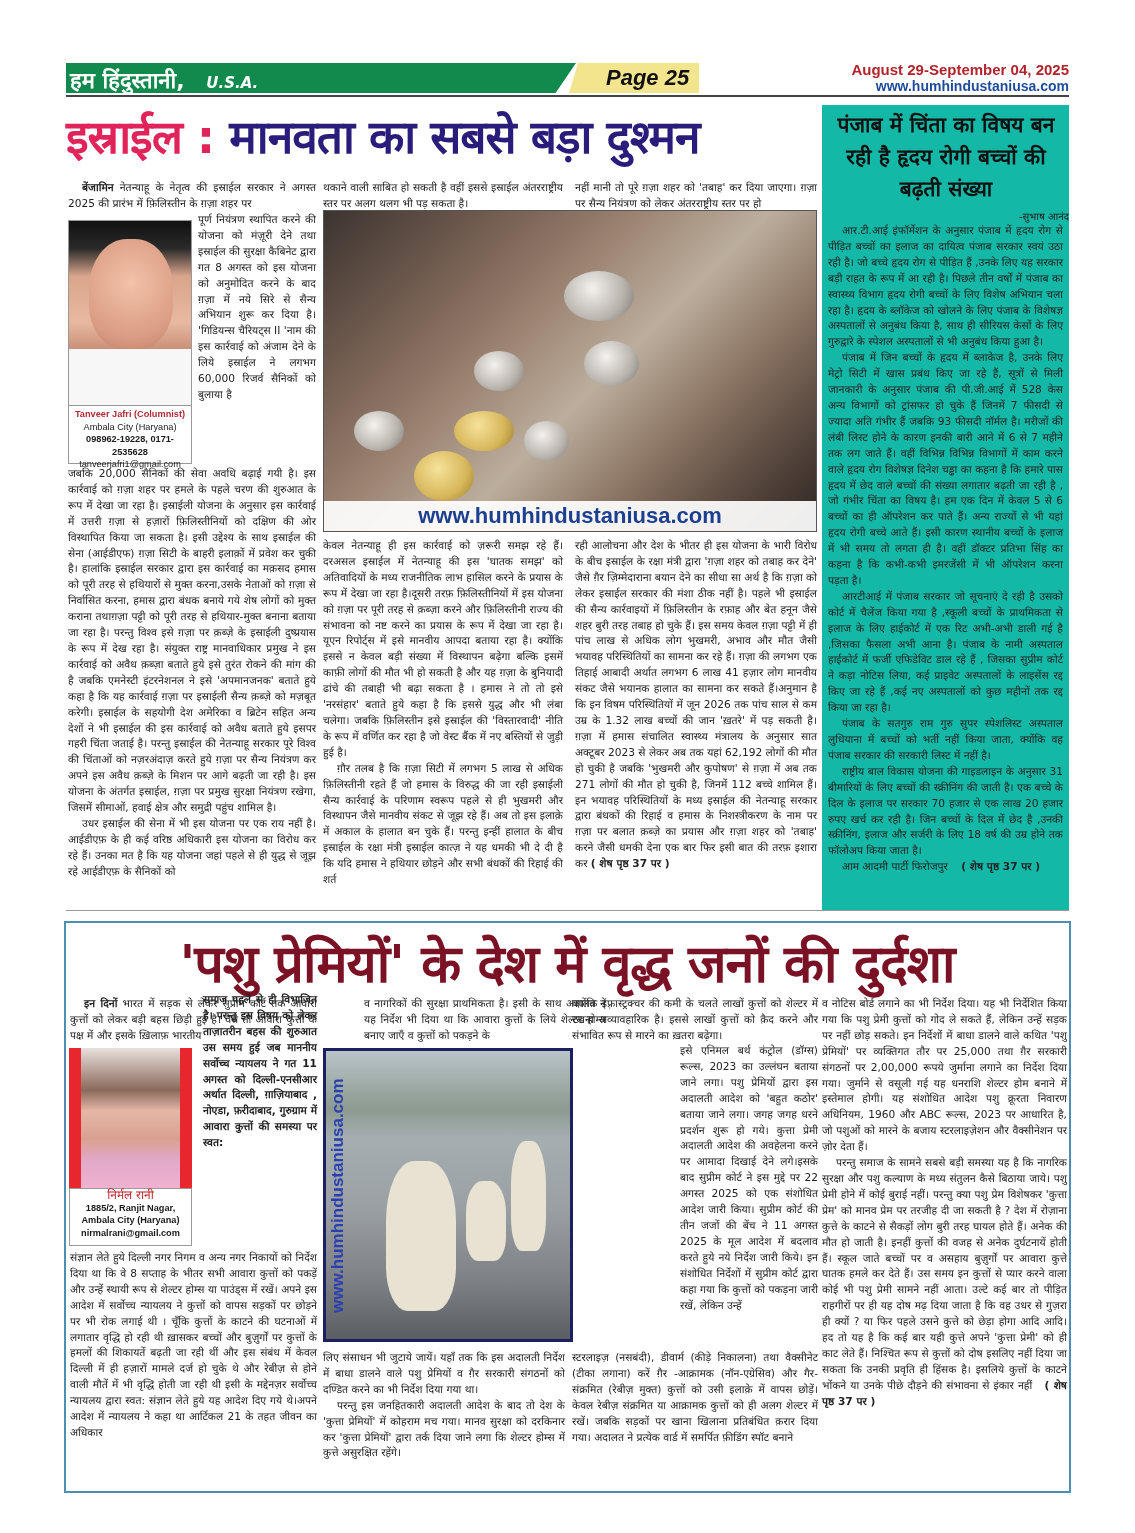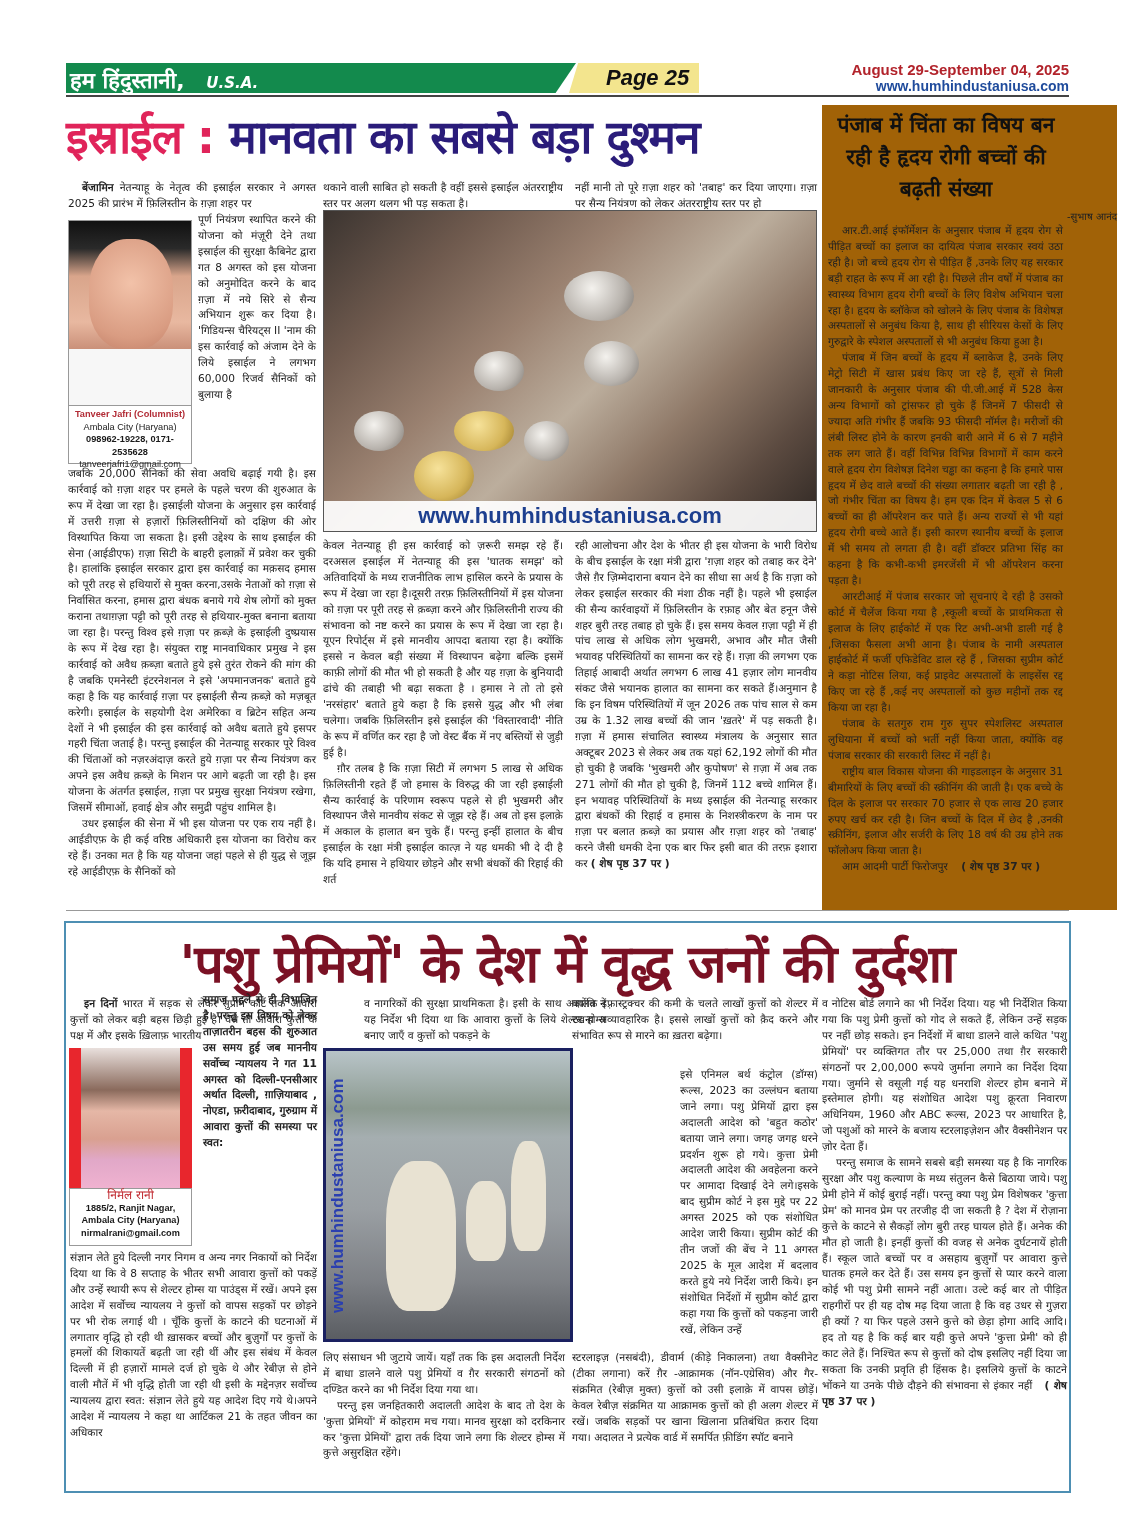--- a/index.html
+++ b/index.html
@@ -25,21 +25,21 @@
 #photo1{left:68px;top:220px;width:124px;height:186px;background:linear-gradient(180deg,#111 0%,#2a2a2a 15%,#d9a58b 30%,#e8b8a0 55%,#c98f78 70%,#f4f4f4 72%,#fff 100%);border:1px solid #999}
 #photo1 .face{position:absolute;left:20px;top:18px;width:84px;height:110px;border-radius:45% 45% 40% 40%;background:radial-gradient(circle at 50% 40%,#f2c2a9,#d99c82 70%,#c28068)}
 #photo1 .shirt{position:absolute;left:0;bottom:0;width:100%;height:56px;background:#f7f7f7}
 #cap1{left:68px;top:406px;width:124px;height:58px;border:1px solid #999;border-top:none;text-align:center;font-family:"Liberation Sans",sans-serif;font-size:9.2px;line-height:12.5px;padding-top:2px}
 #cap1 .nm{color:#b22c36;font-weight:bold}
 #cap1 .ph{font-weight:bold}
 #gazaphoto{left:323px;top:210px;width:494px;height:322px;border:1px solid #555;overflow:hidden;background:linear-gradient(135deg,#3b3430 0%,#6f5a4e 20%,#9a8170 38%,#bcae9d 55%,#8e7867 70%,#5b4a40 85%,#2d2622 100%)}
 #gazaphoto .pot{position:absolute;border-radius:50%;background:radial-gradient(circle at 40% 35%,#f4f2ee,#b8b3ad 60%,#7a746e)}
 #gazaphoto .pot.y{background:radial-gradient(circle at 40% 35%,#f6e29a,#d6b65a 60%,#9a7a2a)}
 #gazaphoto .wm{position:absolute;left:0;bottom:0;width:100%;height:30px;background:rgba(255,255,255,.92);color:#1d3f8f;font-weight:bold;font-size:22px;text-align:center;line-height:30px;font-family:"Liberation Sans",sans-serif}
-#sidebar{left:822px;top:105px;width:295px;height:805px;background:#a16207}
+#sidebar{left:822px;top:105px;width:247px;height:805px;background:#14b8a6}
 #sidehead{left:8px;top:4px;width:232px;text-align:center;font-weight:bold;font-size:21px;line-height:32px;color:#111}
 #byline2{right:0;top:104px;font-size:10px;font-weight:normal;color:#222}
 #sep{left:66px;top:910px;width:1003px;height:1px;background:#999}
 #box2{left:64px;top:921px;width:1007px;height:572px;border:2px solid #4d8fb3}
 #h2{left:72px;top:926px;width:990px;text-align:center;font-weight:bold;font-size:52px;color:#7a1124;letter-spacing:-1px;white-space:nowrap;font-family:"DejaVu Sans",sans-serif}
 #photo2{left:69px;top:1048px;width:123px;height:140px;background:#e8262d;padding:0 12px}
 #photo2 .in{width:100%;height:100%;background:linear-gradient(180deg,#e9e0dd 0%,#8a6a5c 30%,#e5b7a6 45%,#d9a090 65%,#e1a8c8 80%,#f0b2d0 100%);position:relative}
 #cap2{left:69px;top:1188px;width:123px;height:58px;border:1px solid #999;text-align:center;font-family:"Liberation Sans",sans-serif;font-size:9.2px;line-height:12.5px;font-weight:bold}
 #cap2 .nm{color:#c0282f;font-size:12px;font-weight:normal;font-family:"DejaVu Sans",sans-serif}
 #dogphoto{left:323px;top:1048px;width:250px;height:294px;border:3px solid #1a2060;overflow:hidden;background:linear-gradient(180deg,#b8c4c8 0%,#8c9a90 20%,#a5aeb0 30%,#9a9fa3 55%,#7d8085 80%,#5a5d62 100%)}
@@ -155,21 +155,21 @@
     <p class="noind">क्योंकि इंफ़्रास्ट्रक्चर की कमी के चलते लाखों कुत्तों को शेल्टर में रखना अव्यावहारिक है। इससे लाखों कुत्तों को क़ैद करने और संभावित रूप से मारने का ख़तरा बढ़ेगा।</p>
   </div>
 
 <div id="dogphoto" class="abs">
   <div class="dog" style="left:60px;top:110px;width:70px;height:150px"></div>
   <div class="dog" style="left:140px;top:130px;width:40px;height:80px"></div>
   <div class="dog" style="left:185px;top:90px;width:35px;height:110px"></div>
   <div class="wm2">www.humhindustaniusa.com</div>
 </div>
 
-<div class="col" style="left:680px;top:1043px;width:138px;margin-top:24px;">
+<div class="col" style="left:680px;top:1043px;width:138px;">
   <p class="noind">इसे एनिमल बर्थ कंट्रोल (डॉग्स) रूल्स, 2023 का उल्लंघन बताया जाने लगा। पशु प्रेमियों द्वारा इस अदालती आदेश को 'बहुत कठोर' बताया जाने लगा। जगह जगह धरने प्रदर्शन शुरू हो गये। कुत्ता प्रेमी अदालती आदेश की अवहेलना करने पर आमादा दिखाई देने लगे।इसके बाद सुप्रीम कोर्ट ने इस मुद्दे पर 22 अगस्त 2025 को एक संशोधित आदेश जारी किया। सुप्रीम कोर्ट की तीन जजों की बेंच ने 11 अगस्त 2025 के मूल आदेश में बदलाव करते हुये नये निर्देश जारी किये। इन संशोधित निर्देशों में सुप्रीम कोर्ट द्वारा कहा गया कि कुत्तों को पकड़ना जारी रखें, लेकिन उन्हें</p>
 </div>
 
 <div class="col" style="left:323px;top:1350px;width:242px;">
   <p class="noind">लिए संसाधन भी जुटाये जायें। यहाँ तक कि इस अदालती निर्देश में बाधा डालने वाले पशु प्रेमियों व ग़ैर सरकारी संगठनों को दण्डित करने का भी निर्देश दिया गया था।</p>
   <p>परन्तु इस जनहितकारी अदालती आदेश के बाद तो देश के 'कुत्ता प्रेमियों' में कोहराम मच गया। मानव सुरक्षा को दरकिनार कर 'कुत्ता प्रेमियों' द्वारा तर्क दिया जाने लगा कि शेल्टर होम्स में कुत्ते असुरक्षित रहेंगे।</p>
 </div>
 <div class="col" style="left:572px;top:1350px;width:246px;">
   <p class="noind">स्टरलाइज़ (नसबंदी), डीवार्म (कीड़े निकालना) तथा वैक्सीनेट (टीका लगाना) करें ग़ैर -आक्रामक (नॉन-एग्रेसिव) और गैर-संक्रमित (रेबीज़ मुक्त) कुत्तों को उसी इलाक़े में वापस छोड़ें। केवल रेबीज़ संक्रमित या आक्रामक कुत्तों को ही अलग शेल्टर में रखें। जबकि सड़कों पर खाना खिलाना प्रतिबंधित क़रार दिया गया। अदालत ने प्रत्येक वार्ड में समर्पित फ़ीडिंग स्पॉट बनाने</p>
 </div>

